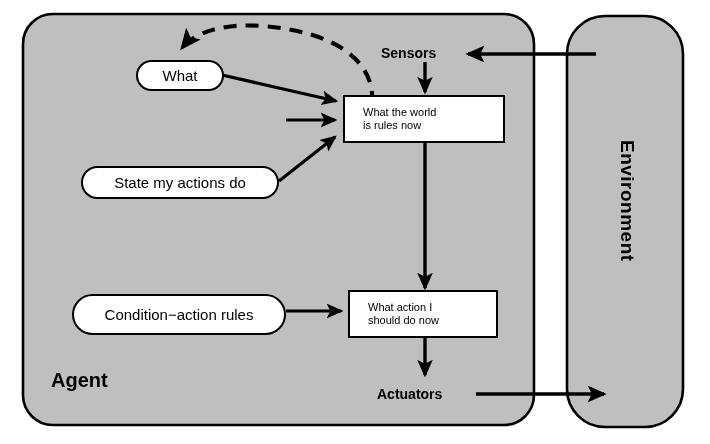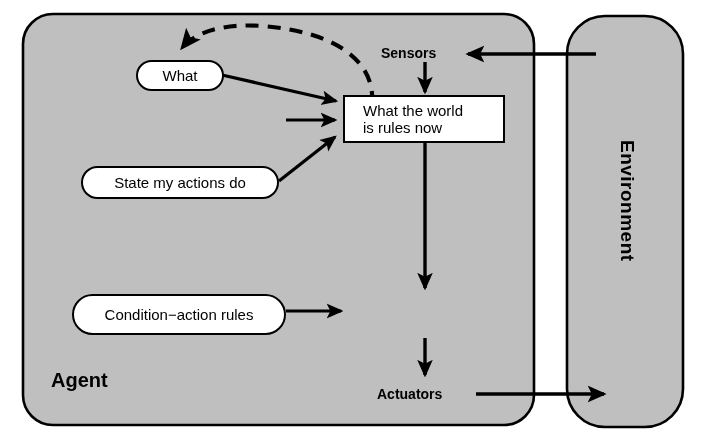--- a/index.html
+++ b/index.html
@@ -28,21 +28,21 @@
     line-height: 1.15;
     white-space: pre;
     pointer-events: none;
   }
   .pill-label {
     font-size: 15px;
     text-align: center;
     width: 100%;
   }
   .box-label {
-    font-size: 15px;
+    font-size: 11px;
     text-align: left;
   }
   .bold-label {
     font-weight: bold;
     font-size: 14px;
   }
   .agent-label {
     font-weight: bold;
     font-size: 20px;
   }
@@ -129,20 +129,26 @@
     <span class="lbl pill-label">Condition−action rules</span>
   </div>
 
   <div class="node-box rect" style="left:343px; top:95px; width:162px; height:48px;">
     <div style="padding-left:9px;">
       <div class="lbl box-label" style="position:static;">What the world</div>
       <div class="lbl box-label" style="position:static;">is rules now</div>
     </div>
   </div>
 
+  <div class="node-box rect" style="left:348px; top:290px; width:150px; height:48px;">
+    <div style="padding-left:9px;">
+      <div class="lbl box-label" style="position:static;">What action I</div>
+      <div class="lbl box-label" style="position:static;">should do now</div>
+    </div>
+  </div>
 
   <div class="lbl bold-label" style="left:381px; top:45px;">Sensors</div>
 
   <div class="lbl bold-label" style="left:377px; top:386px;">Actuators</div>
 
   <div class="lbl agent-label" style="left:51px; top:369px;">Agent</div>
 
   <div class="lbl env-label" style="left:616px; top:140px;">Environment</div>
 
 </div>

